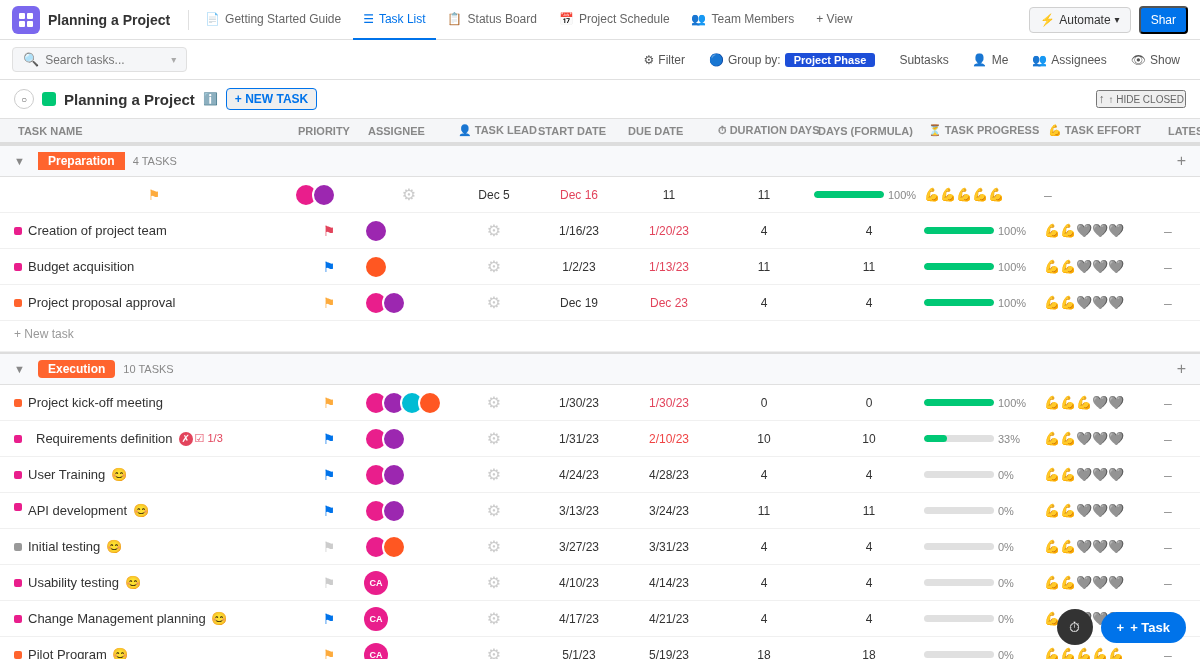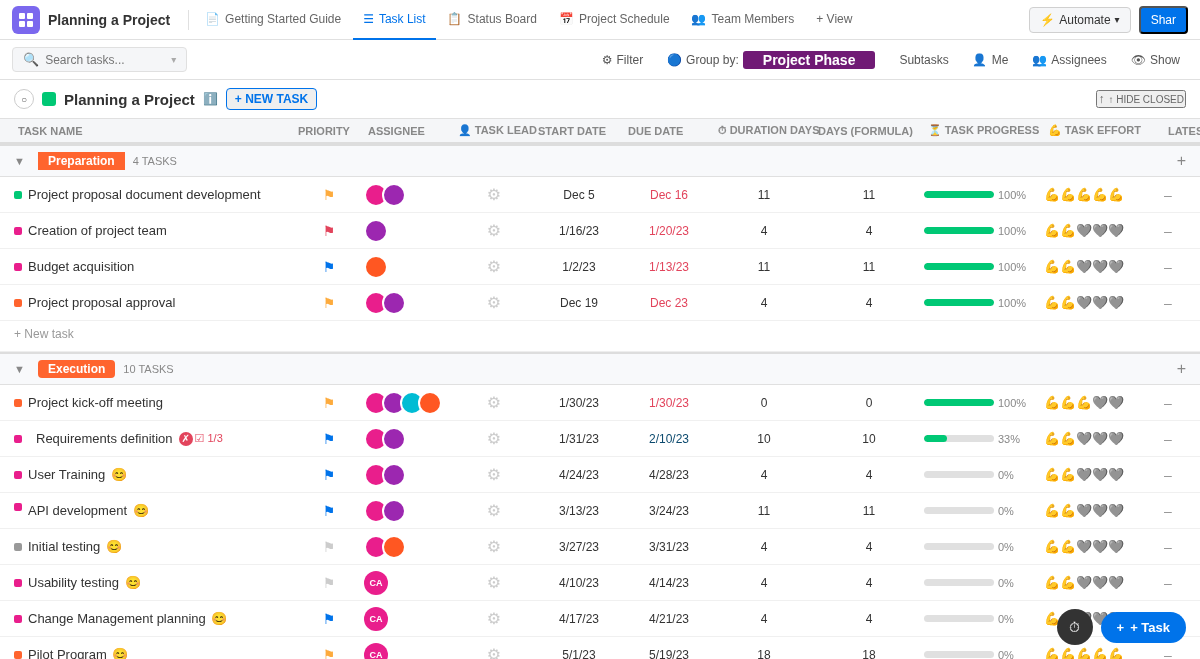--- a/index.html
+++ b/index.html
@@ -23,21 +23,21 @@
     
     .toolbar {
       display: flex; align-items: center; height: 40px; background: #fff;
       border-bottom: 1px solid #e0e0e0; padding: 0 12px; gap: 8px;
     }
     .search-box { display: flex; align-items: center; gap: 6px; padding: 4px 10px; background: #f5f6f8; border: 1px solid #e0e0e0; border-radius: 4px; min-width: 160px; }
     .search-box input { border: none; background: none; outline: none; font-size: 12px; color: #666; width: 120px; }
     .toolbar-spacer { flex: 1; }
     .toolbar-btn { display: flex; align-items: center; gap: 4px; padding: 4px 8px; font-size: 12px; color: #555; cursor: pointer; border-radius: 4px; }
     .group-btn { display: flex; align-items: center; gap: 4px; padding: 4px 8px; font-size: 12px; color: #555; cursor: pointer; }
-    .phase-badge { background: #701a75; color: white; border-radius: 3px; padding: 1px 20px; font-size: 14px; font-weight: 600; }
+    .phase-badge { background: #1d4ed8; color: white; border-radius: 3px; padding: 1px 9px; font-size: 11px; font-weight: 600; }
 
     
     .main { height: calc(659px - 80px); overflow-y: auto; background: #f8f9fb; }
     
     
     .page-header {
       display: flex; align-items: center; padding: 10px 14px; background: #fff;
       border-bottom: 1px solid #e0e0e0; gap: 8px;
     }
     .collapse-btn { width: 20px; height: 20px; border-radius: 50%; border: 1px solid #ccc; display: flex; align-items: center; justify-content: center; cursor: pointer; font-size: 10px; color: #666; }
@@ -165,24 +165,20 @@
 
   <div id="groups-container">
       <div style="display: flex; align-items: center; padding: 6px 14px; gap: 8px; background: rgb(248, 249, 251); border-top: 2px solid rgb(221, 221, 221); border-bottom: 1px solid rgb(224, 224, 224);">
         <span style="cursor: pointer; color: rgb(136, 136, 136); font-size: 11px; width: 16px;">▼</span>
         <span style="background: rgb(255, 100, 46); color: white; border-radius: 0; padding: 2px 10px; font-size: 12px; font-weight: 700;">Preparation</span>
         <span style="font-size: 11px; color: rgb(136, 136, 136); font-weight: 500;">4 TASKS</span>
         <span style="flex: 1 1 0%;"></span>
         <span style="color: rgb(136, 136, 136); cursor: pointer; font-size: 16px; font-weight: 300;">+</span>
       </div>
       <div style="display: grid; grid-template-columns: 280px 70px 90px 80px 90px 90px 100px 110px 120px 120px 1fr; align-items: center; padding: 0px 14px; border-bottom: 1px solid rgb(240, 240, 240); min-height: 36px; background: rgb(255, 255, 255);">
-        <div style="display: flex; align-items: center; gap: 6px; padding: 4px 0px;">
-          <span style="width: 8px; height: 8px; border-radius: 2px; background: rgb(0, 200, 117); flex-shrink: 0;"></span>
-          <span style="font-size: 13px; color: rgb(51, 51, 51);">Project proposal document development</span>
-        </div>
         <div style="display: flex; align-items: center; justify-content: center;">
           <span style="color: rgb(253, 171, 61); font-size: 14px;">⚑</span>
         </div>
         <div style="display: flex; align-items: center;">
           <div style="width: 24px; height: 24px; border-radius: 50%; background: rgb(233, 30, 140); border: 2px solid rgb(255, 255, 255); margin-left: 0px; font-size: 9px; display: flex; align-items: center; justify-content: center;"></div>
           <div style="width: 24px; height: 24px; border-radius: 50%; background: rgb(156, 39, 176); border: 2px solid rgb(255, 255, 255); margin-left: -6px; font-size: 9px; display: flex; align-items: center; justify-content: center;"></div>
         </div>
         <div style="display: flex; align-items: center; justify-content: center;">
           <span style="color: rgb(204, 204, 204); font-size: 16px;">⚙</span>
         </div>
@@ -329,21 +325,21 @@
           <span style="color: rgb(0, 115, 234); font-size: 14px;">⚑</span>
         </div>
         <div style="display: flex; align-items: center;">
           <div style="width: 24px; height: 24px; border-radius: 50%; background: rgb(233, 30, 140); border: 2px solid rgb(255, 255, 255); margin-left: 0px; font-size: 9px; display: flex; align-items: center; justify-content: center;"></div>
           <div style="width: 24px; height: 24px; border-radius: 50%; background: rgb(156, 39, 176); border: 2px solid rgb(255, 255, 255); margin-left: -6px; font-size: 9px; display: flex; align-items: center; justify-content: center;"></div>
         </div>
         <div style="display: flex; align-items: center; justify-content: center;">
           <span style="color: rgb(204, 204, 204); font-size: 16px;">⚙</span>
         </div>
         <div style="font-size: 12px; color: rgb(51, 51, 51); text-align: center;">1/31/23</div>
-        <div style="font-size: 12px; text-align: center; color: #0c4a6e;">2/10/23</div>
+        <div style="font-size: 12px; text-align: center; color: #ef4444;">2/10/23</div>
         <div style="font-size: 12px; color: rgb(51, 51, 51); text-align: center;">10</div>
         <div style="font-size: 12px; color: rgb(51, 51, 51); text-align: center;">10</div>
         <div style="display: flex; align-items: center; gap: 4px;">
           <div style="width: 70px; height: 7px; background: rgb(224, 224, 224); border-radius: 4px; overflow: hidden;">
             <div style="height: 100%; width: 33%; background: rgb(0, 200, 117); border-radius: 4px;"></div>
           </div>
           <span style="font-size: 11px; color: rgb(136, 136, 136);">33%</span>
         </div>
         <div style="display: flex; align-items: center; gap: 1px; font-size: 13px;">💪💪🩶🩶🩶</div>
         <div style="font-size: 14px; color: rgb(153, 153, 153);">–</div>

